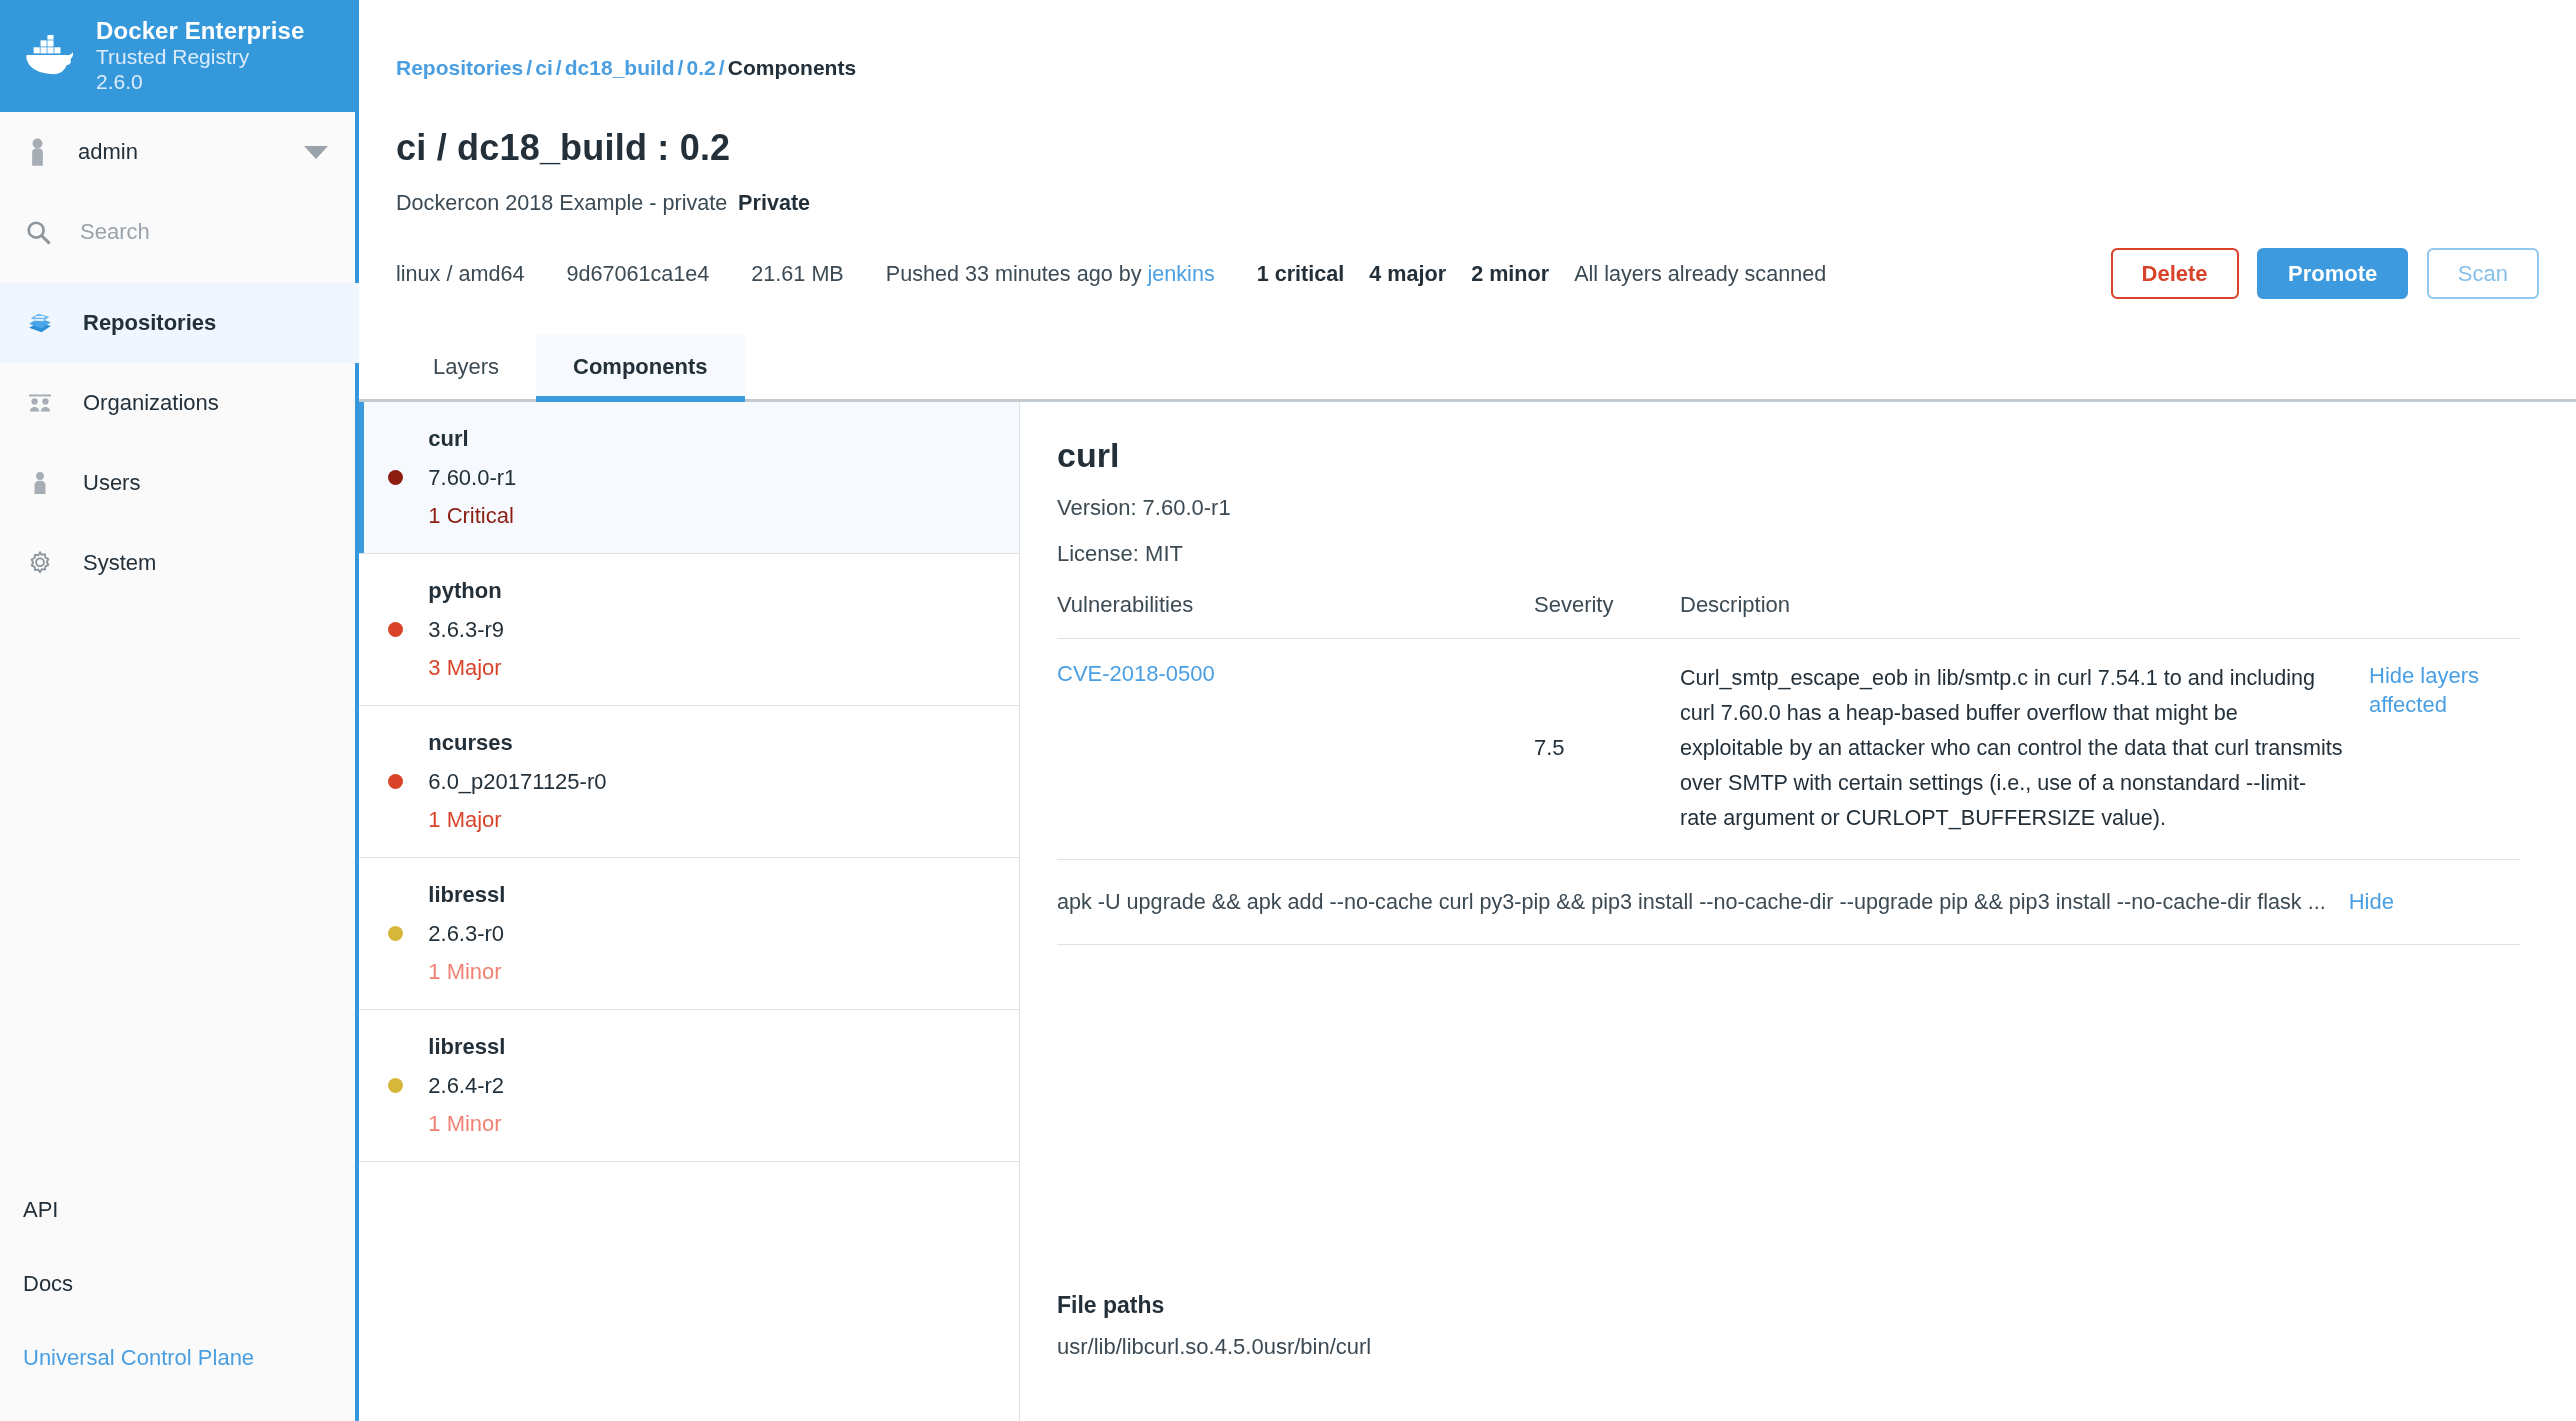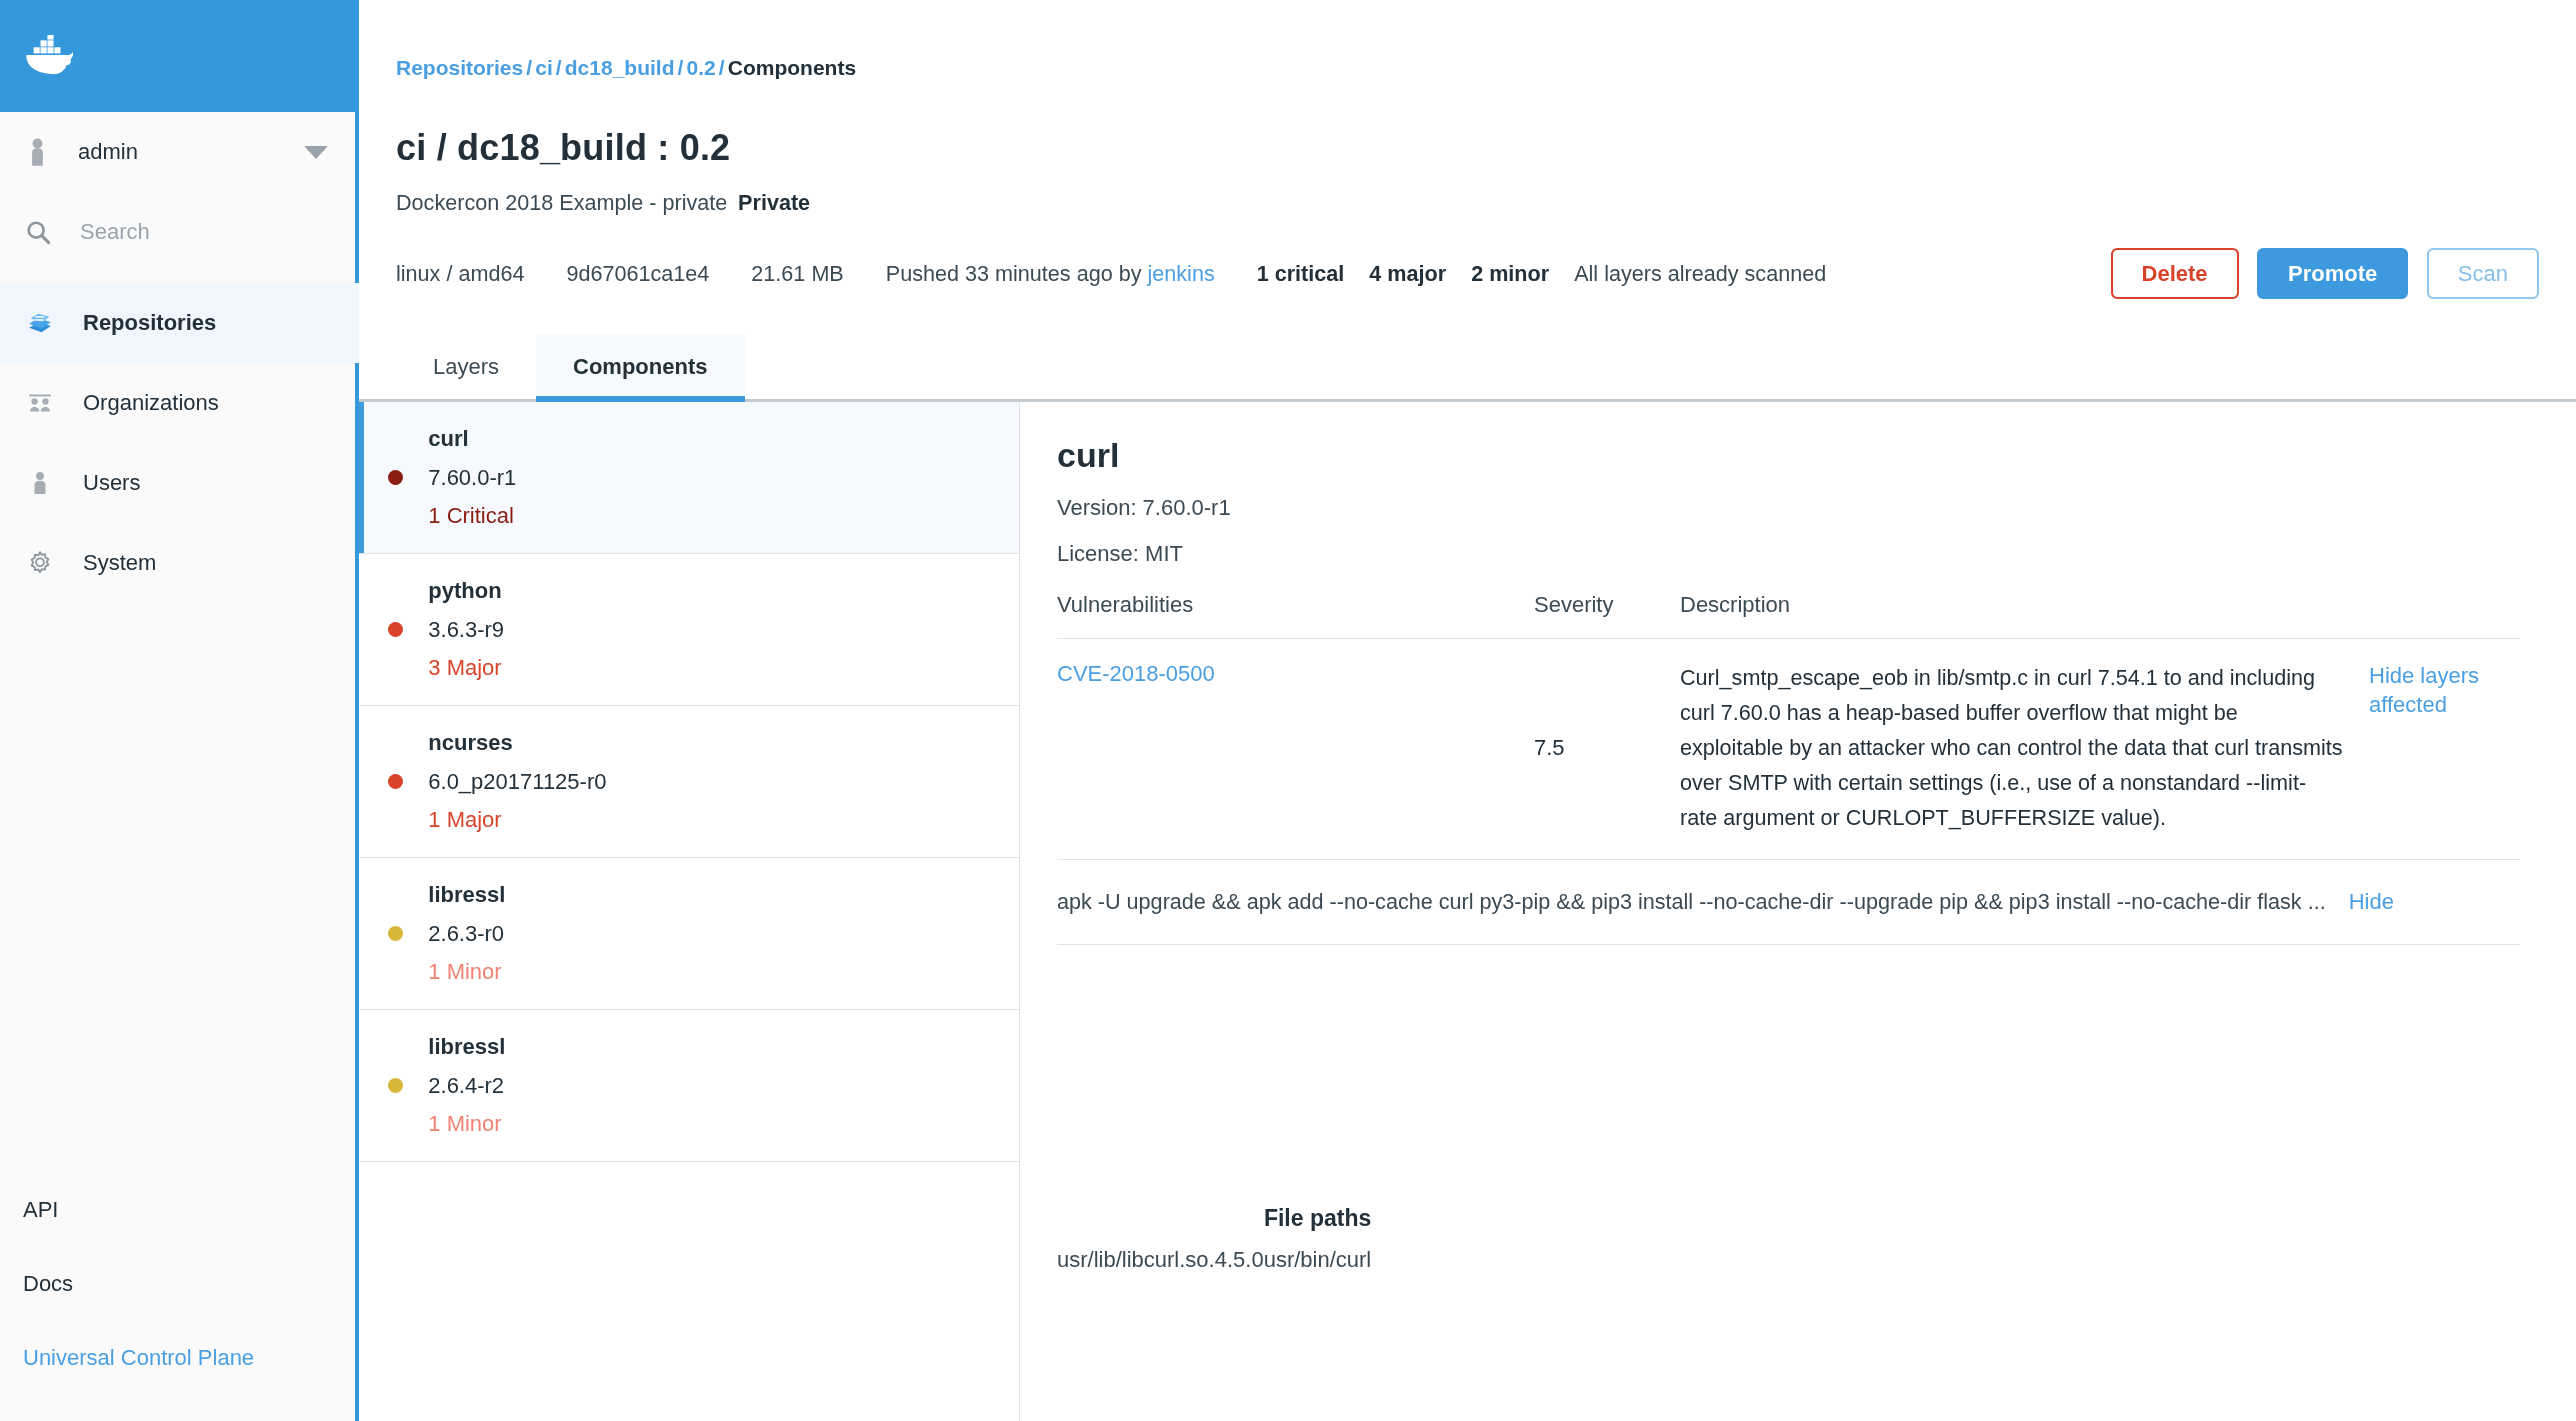--- a/index.html
+++ b/index.html
@@ -152,21 +152,21 @@
   .vt-cve { font-size: 22px; color:#4a9fe3; text-decoration:none; cursor:pointer; align-self:center;}
   .vt-sev { font-size: 22px; color:#23303a; align-self:center; }
   .vt-desc { font-size: 21.6px; color:#23303a; line-height: 1.62; max-width: 839px; }
   .vt-c4 { width: 177px; flex: 0 0 177px; padding-left: 26px; }
   .vt-toggle { font-size: 22px; color:#4a9fe3; cursor:pointer; line-height:1.35; display:inline-block; }
 
   .layer-row { display:flex; align-items:center; padding: 29px 0 29px 0; border-bottom: 1.5px solid #dfe3e6; width: 1463px; }
   .layer-cmd { font-size: 21.6px; color:#3c4a54; white-space: nowrap; overflow:hidden; text-overflow: ellipsis; max-width: 1355px;}
   .layer-hide { font-size: 22px; color:#4a9fe3; cursor:pointer; margin-left: 23px; white-space:nowrap;text-align:center; }
 
-  .filepaths { position: absolute; left: 37px; top: 803px; text-align: right; }
+  .filepaths { position: absolute; left: 37px; top: 890px; }
   .fp-title { font-size: 23px; font-weight: bold; color:#23303a; }
   .fp-val { font-size: 22px; color:#3c4a54; margin-top: 15.4px; }
 </style>
 </head>
 <body>
 
 <div class="app">
 
   <aside class="sidebar">
     <div class="sidebar-accent"></div>
@@ -177,20 +177,25 @@
           <rect x="20" y="16" width="8" height="8"></rect>
             <rect x="29" y="16" width="8" height="8"></rect>
           <rect x="38" y="16" width="8" height="8"></rect>
             <rect x="20" y="7" width="8" height="8"></rect>
           <rect x="29" y="7" width="8" height="8"></rect>
             <rect x="29" y="0" width="8" height="6"></rect>
           <rect x="11" y="16" width="8" height="8"></rect>
           <path d="M2 26h54c0 0 4 0 6-4 0 0 2 6-3 9 0 0 3 8-5 8 0 0-3 12-17 12C20 51 5 44 2 32 1 29 2 26 2 26z"></path>
         </g>
       </svg>
+      <div class="brand-text">
+        <div class="brand-title">Docker Enterprise</div>
+        <div class="brand-sub">Trusted Registry</div>
+        <div class="brand-ver">2.6.0</div>
+      </div>
     </div>
 
     <div class="user-row">
       <svg class="user-icon" viewBox="0 0 30 36">
         <circle cx="15" cy="7" r="6.5" fill="#a6adb4"></circle>
         <path d="M8 18c0-3 3-5 7-5s7 2 7 5v18H8z" fill="#a6adb4"></path>
       </svg>
       <span class="user-name">admin</span>
       <span class="caret"></span>
     </div>

